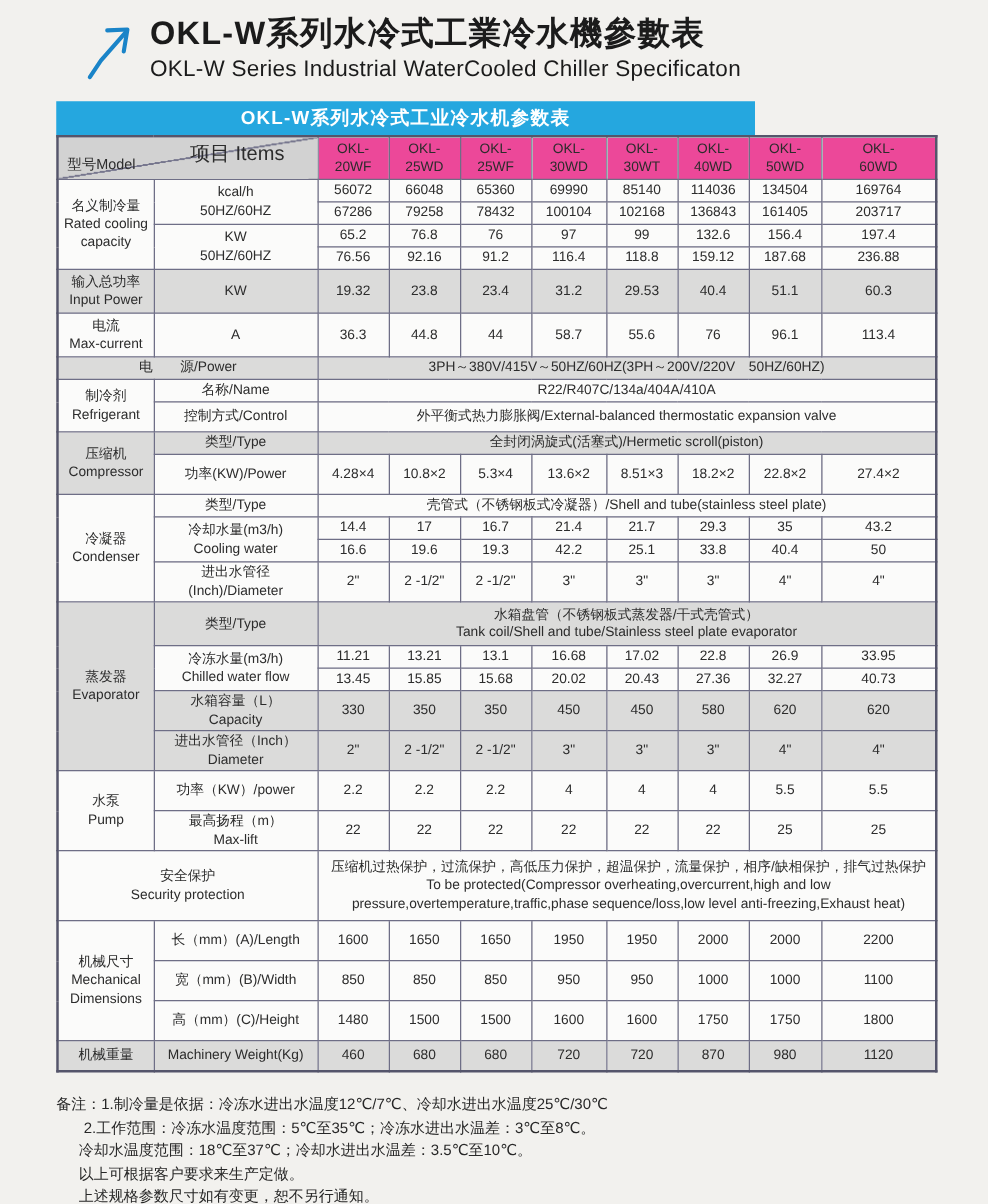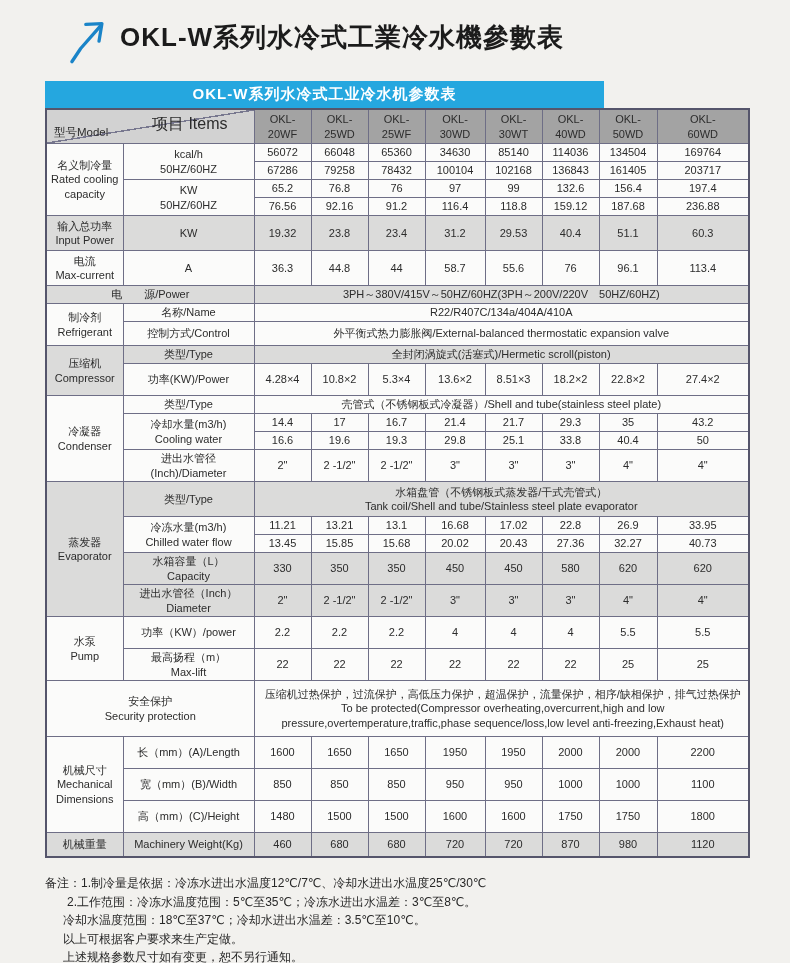--- a/index.html
+++ b/index.html
@@ -3,21 +3,21 @@
 <meta charset="utf-8">
 <style>
   html,body{margin:0;padding:0;}
   body{
     width:790px;height:963px;
     background:#f2f1ee;
     font-family:"Liberation Sans","DejaVu Sans",sans-serif;
     color:#222;
     -webkit-font-smoothing:antialiased;
   }
-  .header{display:flex;align-items:center;padding:10px 0 0 66px;}
+  .header{display:flex;align-items:flex-end;padding:10px 0 0 66px;}
   .logo{width:44px;height:54px;flex:0 0 auto;margin-top:2px;}
   .titles{margin-left:10px;}
   .title-zh{font-size:26px;font-weight:bold;color:#1b1b1b;letter-spacing:1px;line-height:1.15;}
   .title-en{font-size:18px;font-weight:500;color:#1b1b1b;margin-top:3px;letter-spacing:0.2px;}
 
   .banner{
     margin:15px 0 0 45px;width:559px;height:27px;
     background:#25a7df;color:#ffffff;
     font-size:15px;font-weight:bold;letter-spacing:1px;
     display:flex;align-items:center;justify-content:center;
@@ -29,21 +29,21 @@
     width:703px;font-size:11px;color:#2c2c2c;
     border:2px solid #55556b;
   }
   table.spec td{
     border:1px solid #6e6e86;
     text-align:center;vertical-align:middle;
     padding:1px 2px;background:#fbfbfa;line-height:1.3;
     overflow:hidden;
   }
   tr.shade td{background:#dbdbda;}
-  tr.head td{background:#a3a3a3;height:31px;}
+  tr.head td{background:#ec4899;height:31px;}
   td.lab{font-size:11px;}
   .pre{white-space:pre-line;}
   .left{text-align:right;padding-left:5px !important;}
   tr.h16 td{height:15px;}
   tr.h22 td{height:21px;}
   tr.h30 td{height:29px;}
   tr.h33 td{height:32px;}
   tr.h54 td{height:53px;}
 
   td.corner{
@@ -66,20 +66,21 @@
 </head>
 <body>
 
 <div class="header">
   <svg class="logo" viewBox="0 0 60 70">
     <polyline points="8,66 20,48 48,16" fill="none" stroke="#1a84c8" stroke-width="4.5" stroke-linecap="round" stroke-linejoin="round"></polyline>
     <polyline points="27,15 49,14 45,38" fill="none" stroke="#1a84c8" stroke-width="4.5" stroke-linecap="round" stroke-linejoin="round"></polyline>
   </svg>
   <div class="titles">
     <div class="title-zh">OKL-W系列水冷式工業冷水機參數表</div>
+    <div class="title-en">OKL-W Series Industrial WaterCooled Chiller Specificaton</div>
   </div>
 </div>
 
 <div class="banner">OKL-W系列水冷式工业冷水机参数表</div>
 
 <table class="spec">
   <colgroup>
     <col style="width:77px">
       <col style="width:131px">
     <col style="width:57px">
@@ -117,21 +118,21 @@
 
     <tr class="h16">
       <td class="lab pre" rowspan="4">名义制冷量
 Rated cooling
 capacity</td>
       <td class="lab pre" rowspan="2">kcal/h
 50HZ/60HZ</td>
       <td>56072</td>
       <td>66048</td>
       <td>65360</td>
-      <td>34630</td>
+      <td>69990</td>
       <td>85140</td>
       <td>114036</td>
       <td>134504</td>
       <td>169764</td>
     </tr>
     <tr class="h16">
       <td>67286</td>
       <td>79258</td>
       <td>78432</td>
       <td>100104</td>
@@ -240,21 +241,21 @@
       <td>21.4</td>
       <td>21.7</td>
       <td>29.3</td>
       <td>35</td>
       <td>43.2</td>
     </tr>
     <tr class="h16">
       <td>16.6</td>
       <td>19.6</td>
       <td>19.3</td>
-      <td>29.8</td>
+      <td>42.2</td>
       <td>25.1</td>
       <td>33.8</td>
       <td>40.4</td>
       <td>50</td>
     </tr>
     <tr class="h30">
       <td class="lab pre">进出水管径
 (Inch)/Diameter</td>
       <td>2"</td>
       <td>2 -1/2"</td>

